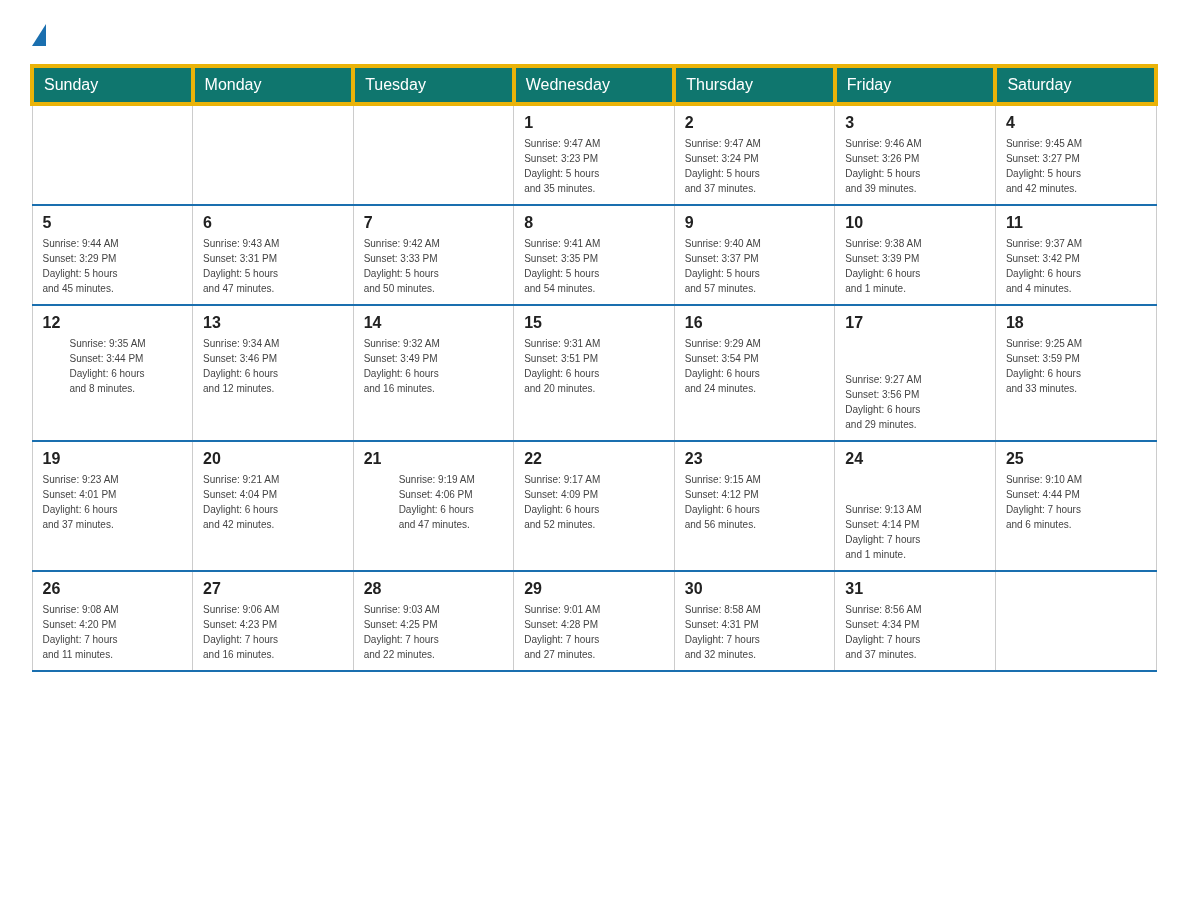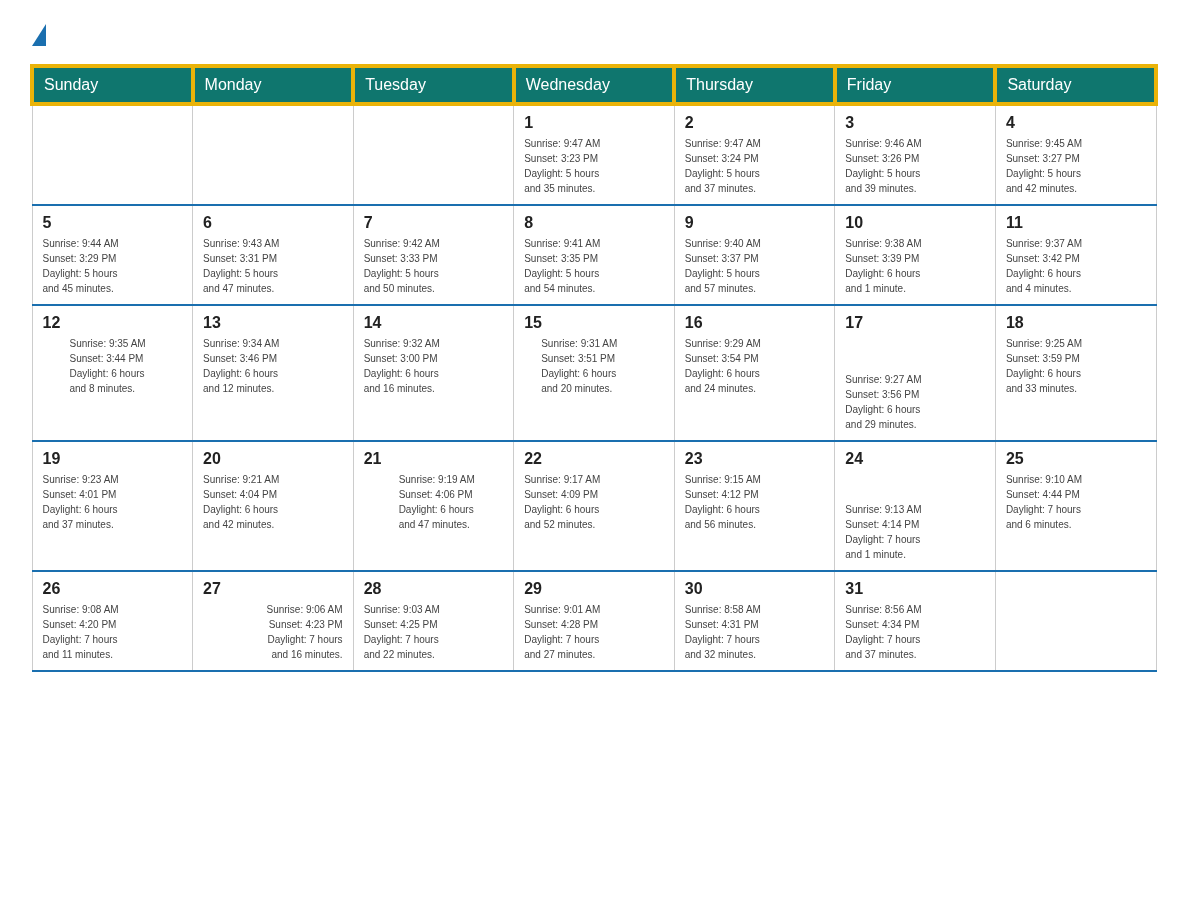--- a/index.html
+++ b/index.html
@@ -224,27 +224,27 @@
         <td>
           <span class="day-number">13</span>
           <div class="day-info" style="white-space: pre-line;">Sunrise: 9:34 AM
 Sunset: 3:46 PM
 Daylight: 6 hours
 and 12 minutes.</div>
         </td>
         <td>
           <span class="day-number">14</span>
           <div class="day-info" style="white-space: pre-line;">Sunrise: 9:32 AM
-Sunset: 3:00 PM
+Sunset: 3:49 PM
 Daylight: 6 hours
 and 16 minutes.</div>
         </td>
         <td>
           <span class="day-number">15</span>
-          <div class="day-info" style="white-space: pre-line; margin-left: 17px;">Sunrise: 9:31 AM
+          <div class="day-info" style="white-space: pre-line;">Sunrise: 9:31 AM
 Sunset: 3:51 PM
 Daylight: 6 hours
 and 20 minutes.</div>
         </td>
         <td>
           <span class="day-number">16</span>
           <div class="day-info" style="white-space: pre-line;">Sunrise: 9:29 AM
 Sunset: 3:54 PM
 Daylight: 6 hours
 and 24 minutes.</div>
@@ -318,21 +318,21 @@
       <tr>
         <td>
           <span class="day-number">26</span>
           <div class="day-info" style="white-space: pre-line;">Sunrise: 9:08 AM
 Sunset: 4:20 PM
 Daylight: 7 hours
 and 11 minutes.</div>
         </td>
         <td>
           <span class="day-number">27</span>
-          <div class="day-info" style="white-space: pre-line; text-align: right;">Sunrise: 9:06 AM
+          <div class="day-info" style="white-space: pre-line;">Sunrise: 9:06 AM
 Sunset: 4:23 PM
 Daylight: 7 hours
 and 16 minutes.</div>
         </td>
         <td>
           <span class="day-number">28</span>
           <div class="day-info" style="white-space: pre-line;">Sunrise: 9:03 AM
 Sunset: 4:25 PM
 Daylight: 7 hours
 and 22 minutes.</div>

